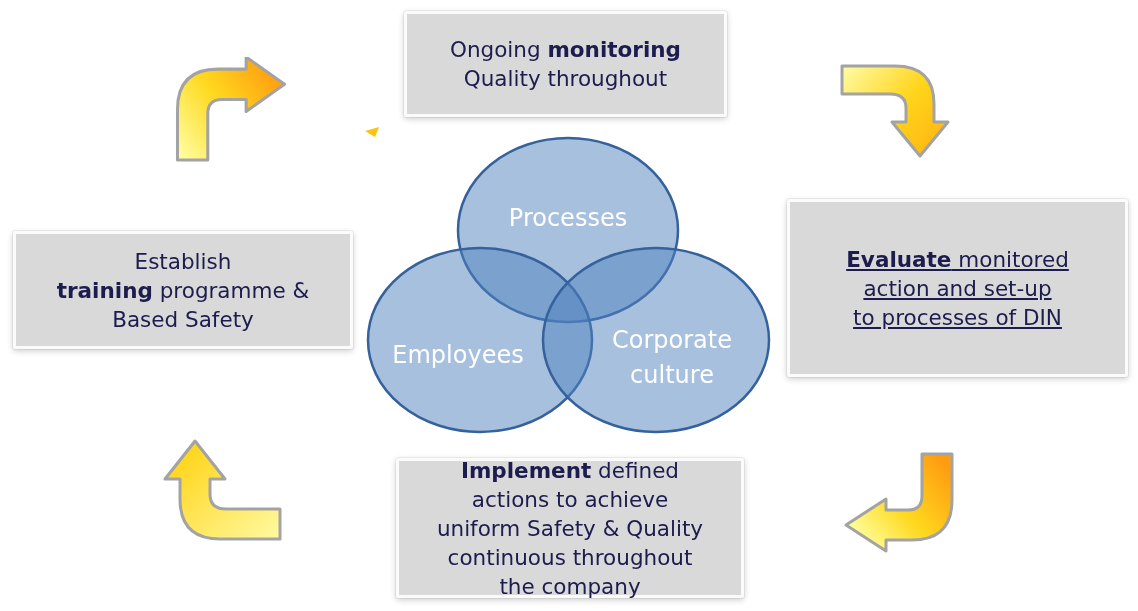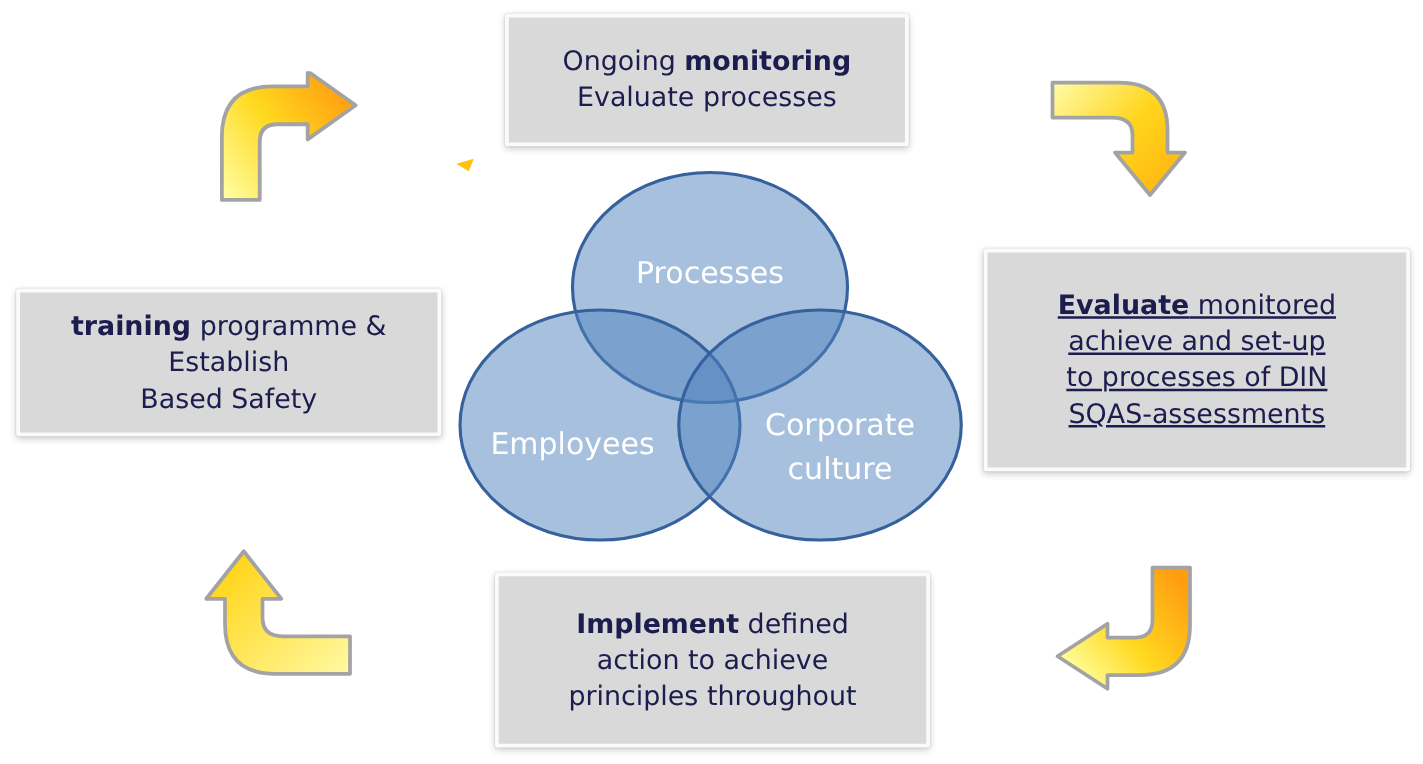--- a/index.html
+++ b/index.html
@@ -27,36 +27,37 @@
   }
   .arrow-path { stroke:#a3a3a3; stroke-width:3; stroke-linejoin:round; }
 </style>
 </head>
 <body>
 
 <div class="canvas">
 
   <div class="box box-top">
       <div class="line"><span>Ongoing </span><span class="bold">monitoring</span></div>
-      <div class="line"><span>Evaluate processes</span></div>
+      <div class="line"><span>Quality throughout</span></div>
     </div>
   <div class="box box-right">
       <div class="line"><span class="bold">Evaluate</span><span> monitored</span></div>
-      <div class="line"><span>achieve and set-up</span></div>
+      <div class="line"><span>action and set-up</span></div>
       <div class="line"><span>to processes of DIN</span></div>
-      <div class="line"><span>SQAS-assessments</span></div>
     </div>
   <div class="box box-bottom">
       <div class="line"><span class="bold">Implement</span><span> defined</span></div>
-      <div class="line"><span>action to achieve</span></div>
-      <div class="line"><span>principles throughout</span></div>
+      <div class="line"><span>actions to achieve</span></div>
+      <div class="line"><span>uniform Safety &amp; Quality</span></div>
+      <div class="line"><span>continuous throughout</span></div>
+      <div class="line"><span>the company</span></div>
     </div>
   <div class="box box-left">
+      <div class="line"><span>Establish</span></div>
       <div class="line"><span class="bold">training</span><span> programme &amp;</span></div>
-      <div class="line"><span>Establish</span></div>
       <div class="line"><span>Based Safety</span></div>
     </div>
 
   <svg class="abs" style="left:360px; top:128px;" width="420" height="310" viewBox="0 0 420 310">
     <ellipse cx="208" cy="102" rx="110" ry="92" fill="#4f81bd" fill-opacity="0.5" stroke="#35619c" stroke-width="2.5"></ellipse>
     <ellipse cx="120" cy="212" rx="112" ry="92" fill="#4f81bd" fill-opacity="0.5" stroke="#35619c" stroke-width="2.5"></ellipse>
     <ellipse cx="296" cy="212" rx="113" ry="92" fill="#4f81bd" fill-opacity="0.5" stroke="#35619c" stroke-width="2.5"></ellipse>
     <text class="venn-label" x="208" y="98"><tspan x="208" dy="0">Processes</tspan></text>
     <text class="venn-label" x="98" y="235"><tspan x="98" dy="0">Employees</tspan></text>
     <text class="venn-label" x="312" y="220"><tspan x="312" dy="0">Corporate</tspan><tspan x="312" dy="35">culture</tspan></text>

